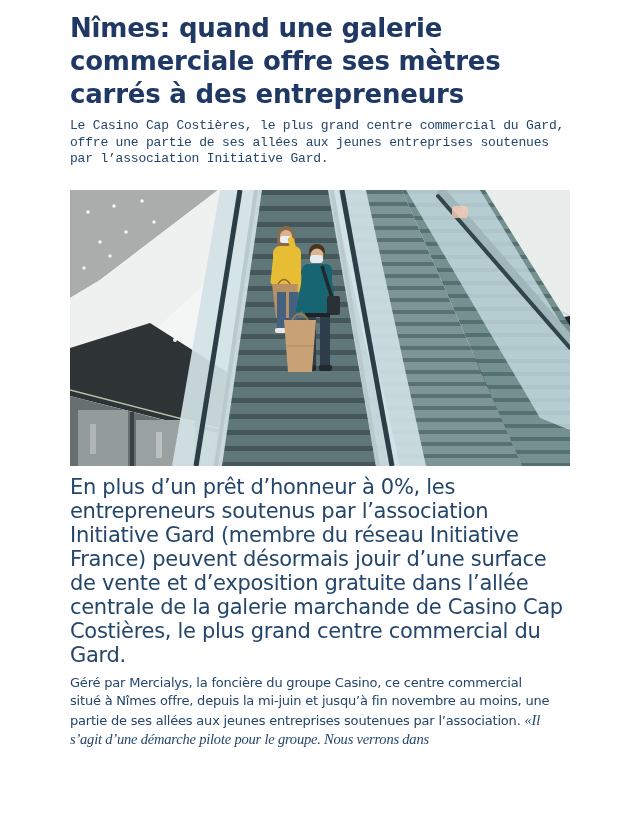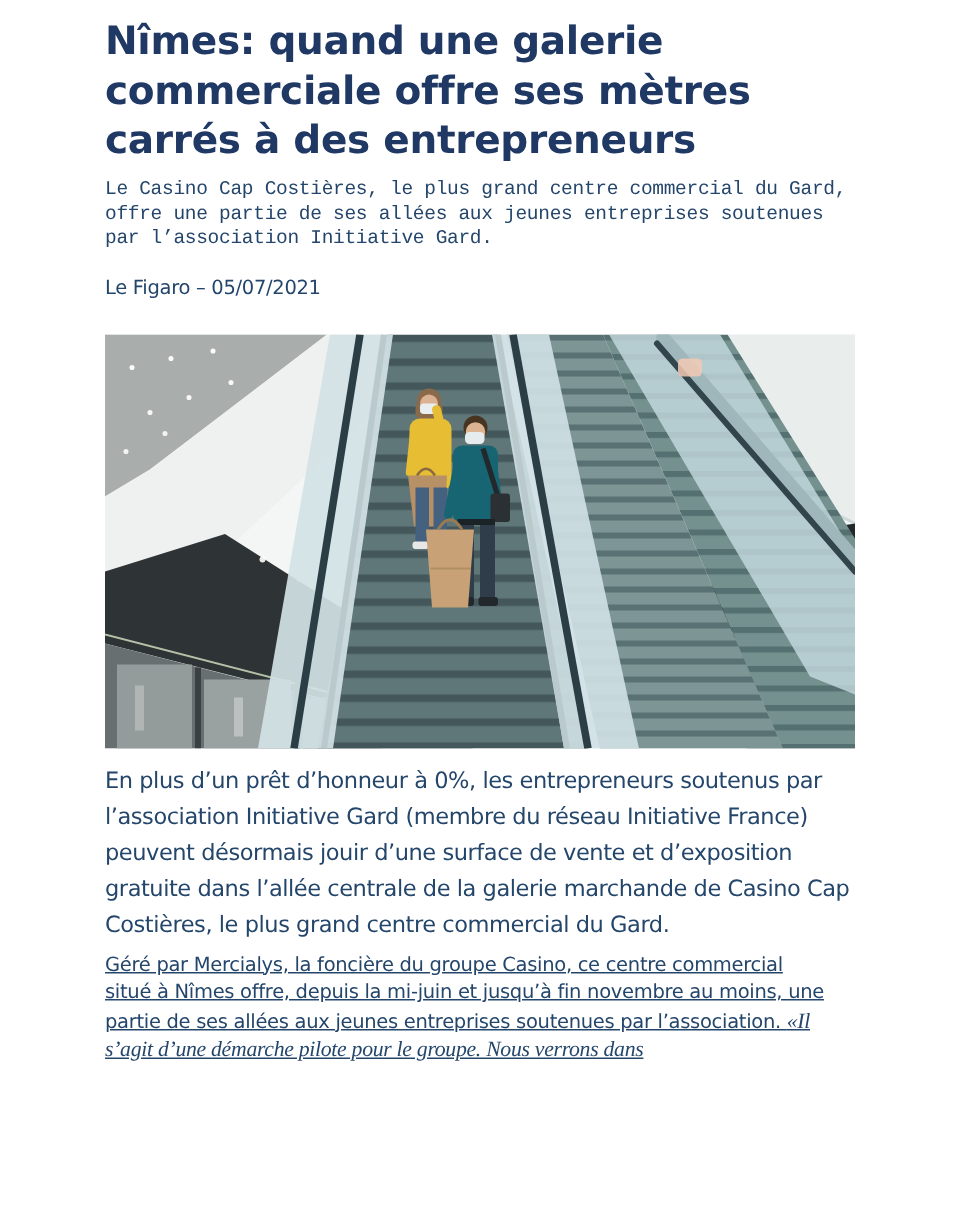--- a/index.html
+++ b/index.html
@@ -28,47 +28,45 @@
   }
   figure.photo-figure{margin:22px 0 0 0;padding:0;width:500px;}
   .photo-frame{width:500px;height:276px;display:block;overflow:hidden;background:#f3f6f5;}
   .caption{
     margin:11px 0 0 0;
     font-size:10px;line-height:16px;letter-spacing:0.1px;
     color:#21406b;
   }
   .body-large{
     margin:9px 0 0 0;
-    font-size:15px;line-height:24px;letter-spacing:-0.3px;
+    font-size:21px;line-height:24px;letter-spacing:-0.3px;
     color:#24466b;
   }
   .body-small{
     margin:7px 16px 0 0;
     font-size:13px;line-height:18.5px;letter-spacing:-0.2px;
     color:#24466b;
-    text-decoration:underline;
   }
   .quote-italic{
     font-family:"Liberation Serif","DejaVu Serif",serif;
     font-style:italic;
     font-size:14.5px;
     color:#24466b;
   }
 </style>
 </head>
 <body>
 
 <div class="page">
   <div class="content">
 
     <h1 class="title">Nîmes: quand une galerie commerciale offre ses mètres carrés à des entrepreneurs</h1>
 
     <p class="lede">Le Casino Cap Costières, le plus grand centre commercial du Gard, offre une partie de ses allées aux jeunes entreprises soutenues par l’association Initiative Gard.</p>
 
-    <p class="byline">Le Figaro – 05/07/2021</p>
 
     <figure class="photo-figure">
       <svg class="photo-frame" viewBox="0 0 500 276" preserveAspectRatio="none" role="img">
         <defs>
           <pattern id="treadsC" width="10" height="16" patternUnits="userSpaceOnUse">
             <rect width="10" height="16" fill="#5f7779"></rect>
             <rect width="10" height="5" fill="#44575a"></rect>
           </pattern>
           <pattern id="treadsA" width="10" height="12" patternUnits="userSpaceOnUse">
             <rect width="10" height="12" fill="#7d9594"></rect>

